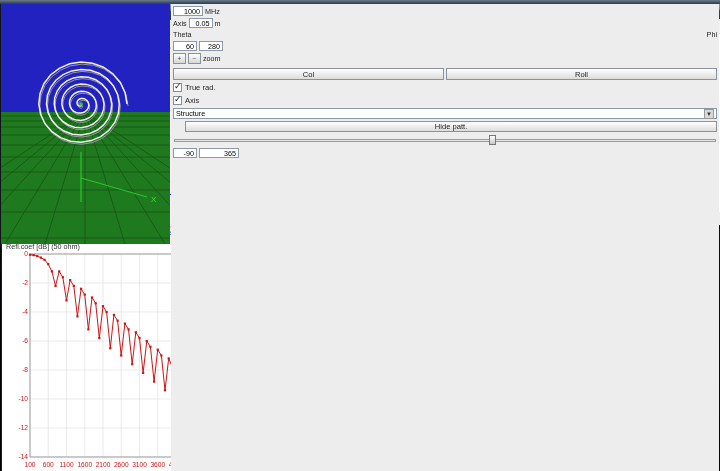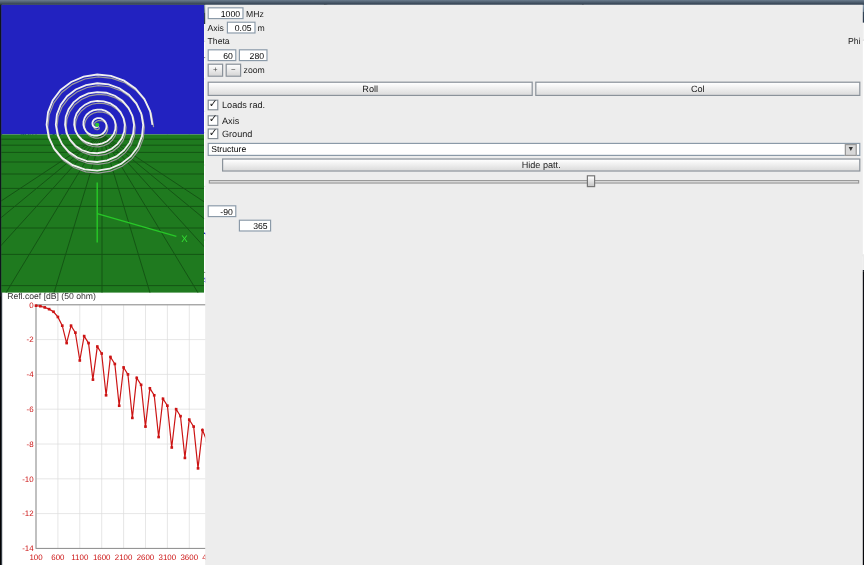--- a/index.html
+++ b/index.html
@@ -698,46 +698,42 @@
         <div class="vbox" style="width:24px;">280</div>
       </div>
       <div class="vrow">
         <span class="btn-sm">+</span>
         <span class="btn-sm">−</span>
         <span class="vlbl">zoom</span>
       </div>
       <div class="vrow">
       </div>
       <div class="vrow">
+        <span class="btn vbtn">Col</span>
         <span class="btn vbtn">Roll</span>
-        <span class="btn vbtn">Col</span>
       </div>
       <label class="check on">
         <span class="cbox"></span>
-        <span>Loads rad.</span>
+        <span>True rad.</span>
       </label>
       <div>
           <label class="check on">
             <span class="cbox"></span>
             <span>Axis</span>
           </label>
-          <label class="check on">
-            <span class="cbox"></span>
-            <span>Ground</span>
-          </label>
         </div>
       <div class="vsel">
         <span>Structure</span>
         <span class="arr">▼</span>
       </div>
       <div class="btn" style="height:11px;line-height:10px;margin-left:12px;">Hide patt.</div>
       <div class="slider">
         <div class="groove"></div>
         <div class="thumb"></div>
       </div>
       <div class="vrow">
         <div class="vbox" style="width:24px;">-90</div>
-        <div class="vbox" style="width:27px;margin-top:24px;">365</div>
+        <div class="vbox" style="width:40px;">365</div>
       </div>
     </div>
   </section>
 
 </div>
 
 </body></html>

